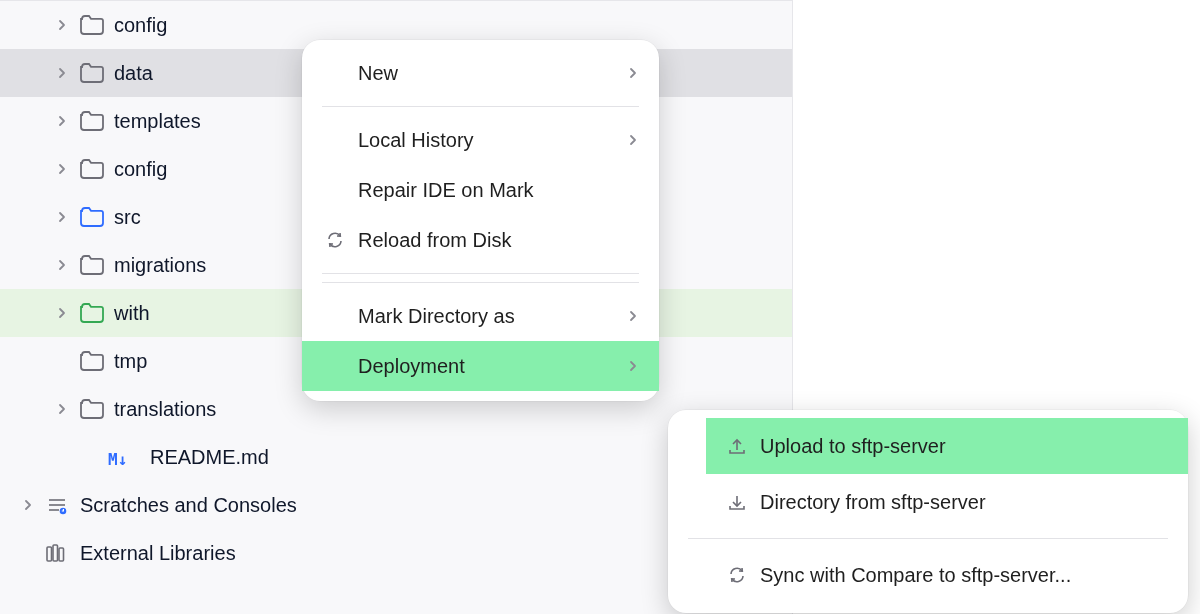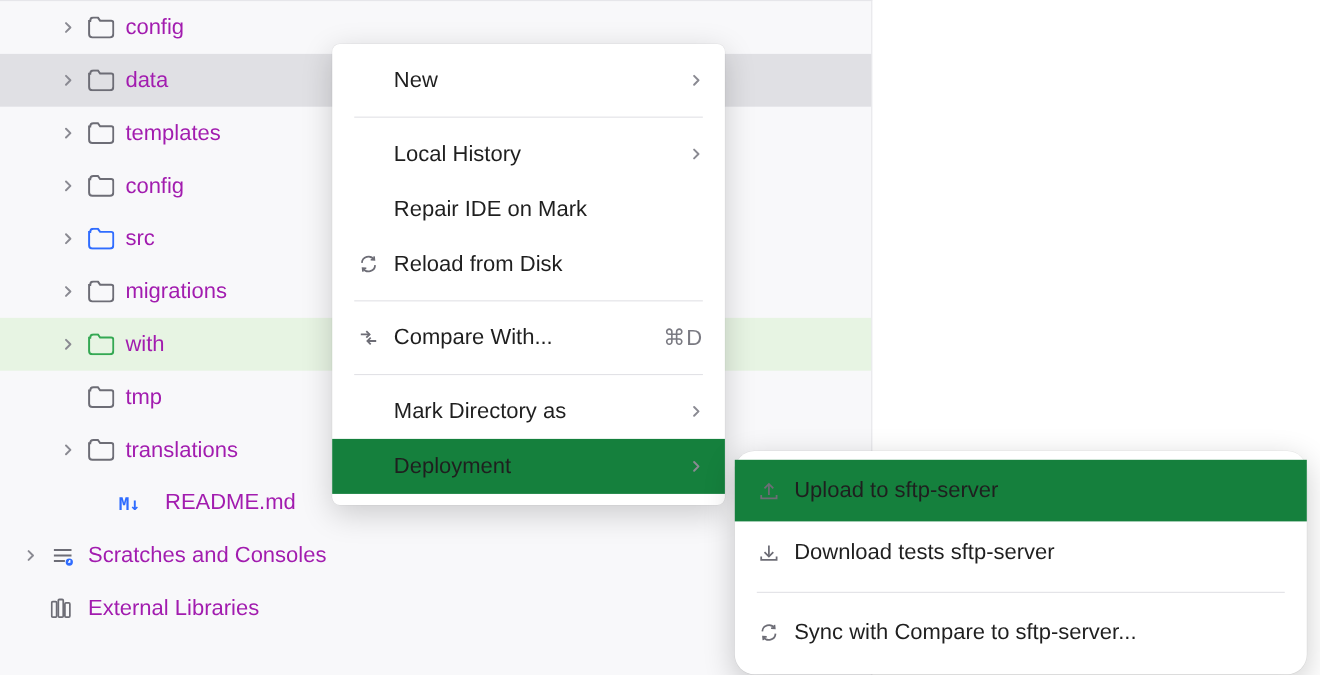--- a/index.html
+++ b/index.html
@@ -40,45 +40,45 @@
     display: flex; align-items: center; justify-content: center;
     flex-shrink: 0;
   }
   .chev svg { stroke: #8a8a92; }
   .folder {
     width: 24px; height: 20px;
     position: relative;
     flex-shrink: 0;
   }
   .folder svg { display:block; }
-  .label { font-size: 20px; color: #a21caf; }
+  .label { font-size: 20px; color: #0f172a; }
   .readme-row { padding-left: 82px; }
 
   
   .ctxmenu {
     position: absolute;
     top: 40px;
     left: 302px;
     width: 357px;
     background: #fff;
-    border-radius: 7px;
+    border-radius: 18px;
     box-shadow: 0 8px 28px rgba(0,0,0,0.18), 0 0 0 0.5px rgba(0,0,0,0.06);
     padding: 8px 0 10px 0;
     font-size: 20px;
     z-index: 10;
   }
   .menu-item {
     display: flex;
     align-items: center;
     height: 50px;
     padding: 0 20px 0 20px;
     gap: 10px;
     white-space: nowrap;
   }
-  .menu-item.sel { background: #15803d; }
+  .menu-item.sel { background: #86efac; }
   .menu-icon { width: 26px; display:flex; justify-content:center; align-items:center; flex-shrink:0;}
   .menu-label { flex: 1; }
   .menu-right { color: #7a7a82; display:flex; align-items:center; }
   .sep {
     height: 1px;
     background: #e2e2e6;
     margin: 8px 20px;
   }
   .shortcut { color: #7a7a82; letter-spacing: 0.04em; font-size: 20px; }
 
@@ -87,21 +87,21 @@
     position: absolute;
     top: 410px;
     left: 668px;
     width: 520px;
     background: #fff;
     border-radius: 18px;
     box-shadow: 0 8px 28px rgba(0,0,0,0.20), 0 0 0 0.5px rgba(0,0,0,0.06);
     padding: 8px 0 10px 0;
     z-index: 20;
   }
-  .submenu .menu-item { height: 56px; padding: 0 22px 0 18px; }
+  .submenu .menu-item { height: 56px; padding: 0 22px 0 18px; margin-left: 38px; }
 </style>
 </head>
 <body>
 
 <div class="root">
 
   <div class="tree" id="tree">
       <div class="tree-row">
         <span class="chev" style="color: rgb(138, 138, 146);">
           <svg width="12" height="12" viewBox="0 0 12 12" fill="none">
@@ -281,34 +281,20 @@
             <path d="M5 10 A6 6 0 0 1 16 7"></path>
             <path d="M16 4 L16.3 7.2 L13 7"></path>
             <path d="M17 12 A6 6 0 0 1 6 15"></path>
             <path d="M6 18 L5.7 14.8 L9 15"></path>
           </svg>
         </span>
         <span class="menu-label">Reload from Disk</span>
         <span class="menu-right"></span>
       </div>
       <div class="sep"></div>
-      <div class="menu-item">
-        <span class="menu-icon">
-          <svg width="22" height="22" viewBox="0 0 22 22" fill="none" stroke="#6d6d76" stroke-width="1.6">
-            <path d="M4 8 L12 8"></path>
-            <path d="M9 5 L12 8 L9 11"></path>
-            <path d="M18 14 L10 14"></path>
-            <path d="M13 11 L10 14 L13 17"></path>
-          </svg>
-        </span>
-        <span class="menu-label">Compare With...</span>
-        <span class="menu-right">
-          <span class="shortcut">⌘D</span>
-        </span>
-      </div>
       <div class="sep"></div>
       <div class="menu-item">
         <span class="menu-icon"></span>
         <span class="menu-label">Mark Directory as</span>
         <span class="menu-right" style="color: rgb(138, 138, 146);">
           <svg width="12" height="12" viewBox="0 0 12 12" fill="none">
             <path d="M4 2 L8 6 L4 10" stroke="currentColor" stroke-width="1.8" stroke-linecap="round" stroke-linejoin="round"></path>
           </svg>
         </span>
       </div>
@@ -336,21 +322,21 @@
         <span class="menu-right"></span>
       </div>
       <div class="menu-item">
         <span class="menu-icon">
           <svg width="22" height="22" viewBox="0 0 22 22" fill="none" stroke="#6d6d76" stroke-width="1.6">
             <path d="M11 5 L11 15"></path>
             <path d="M7 11 L11 15 L15 11"></path>
             <path d="M4 15 L4 18 L18 18 L18 15"></path>
           </svg>
         </span>
-        <span class="menu-label">Download tests sftp-server</span>
+        <span class="menu-label">Directory from sftp-server</span>
         <span class="menu-right"></span>
       </div>
       <div class="sep"></div>
       <div class="menu-item">
         <span class="menu-icon">
           <svg width="22" height="22" viewBox="0 0 22 22" fill="none" stroke="#6d6d76" stroke-width="1.6">
             <path d="M5 10 A6 6 0 0 1 16 7"></path>
             <path d="M16 4 L16.3 7.2 L13 7"></path>
             <path d="M17 12 A6 6 0 0 1 6 15"></path>
             <path d="M6 18 L5.7 14.8 L9 15"></path>

